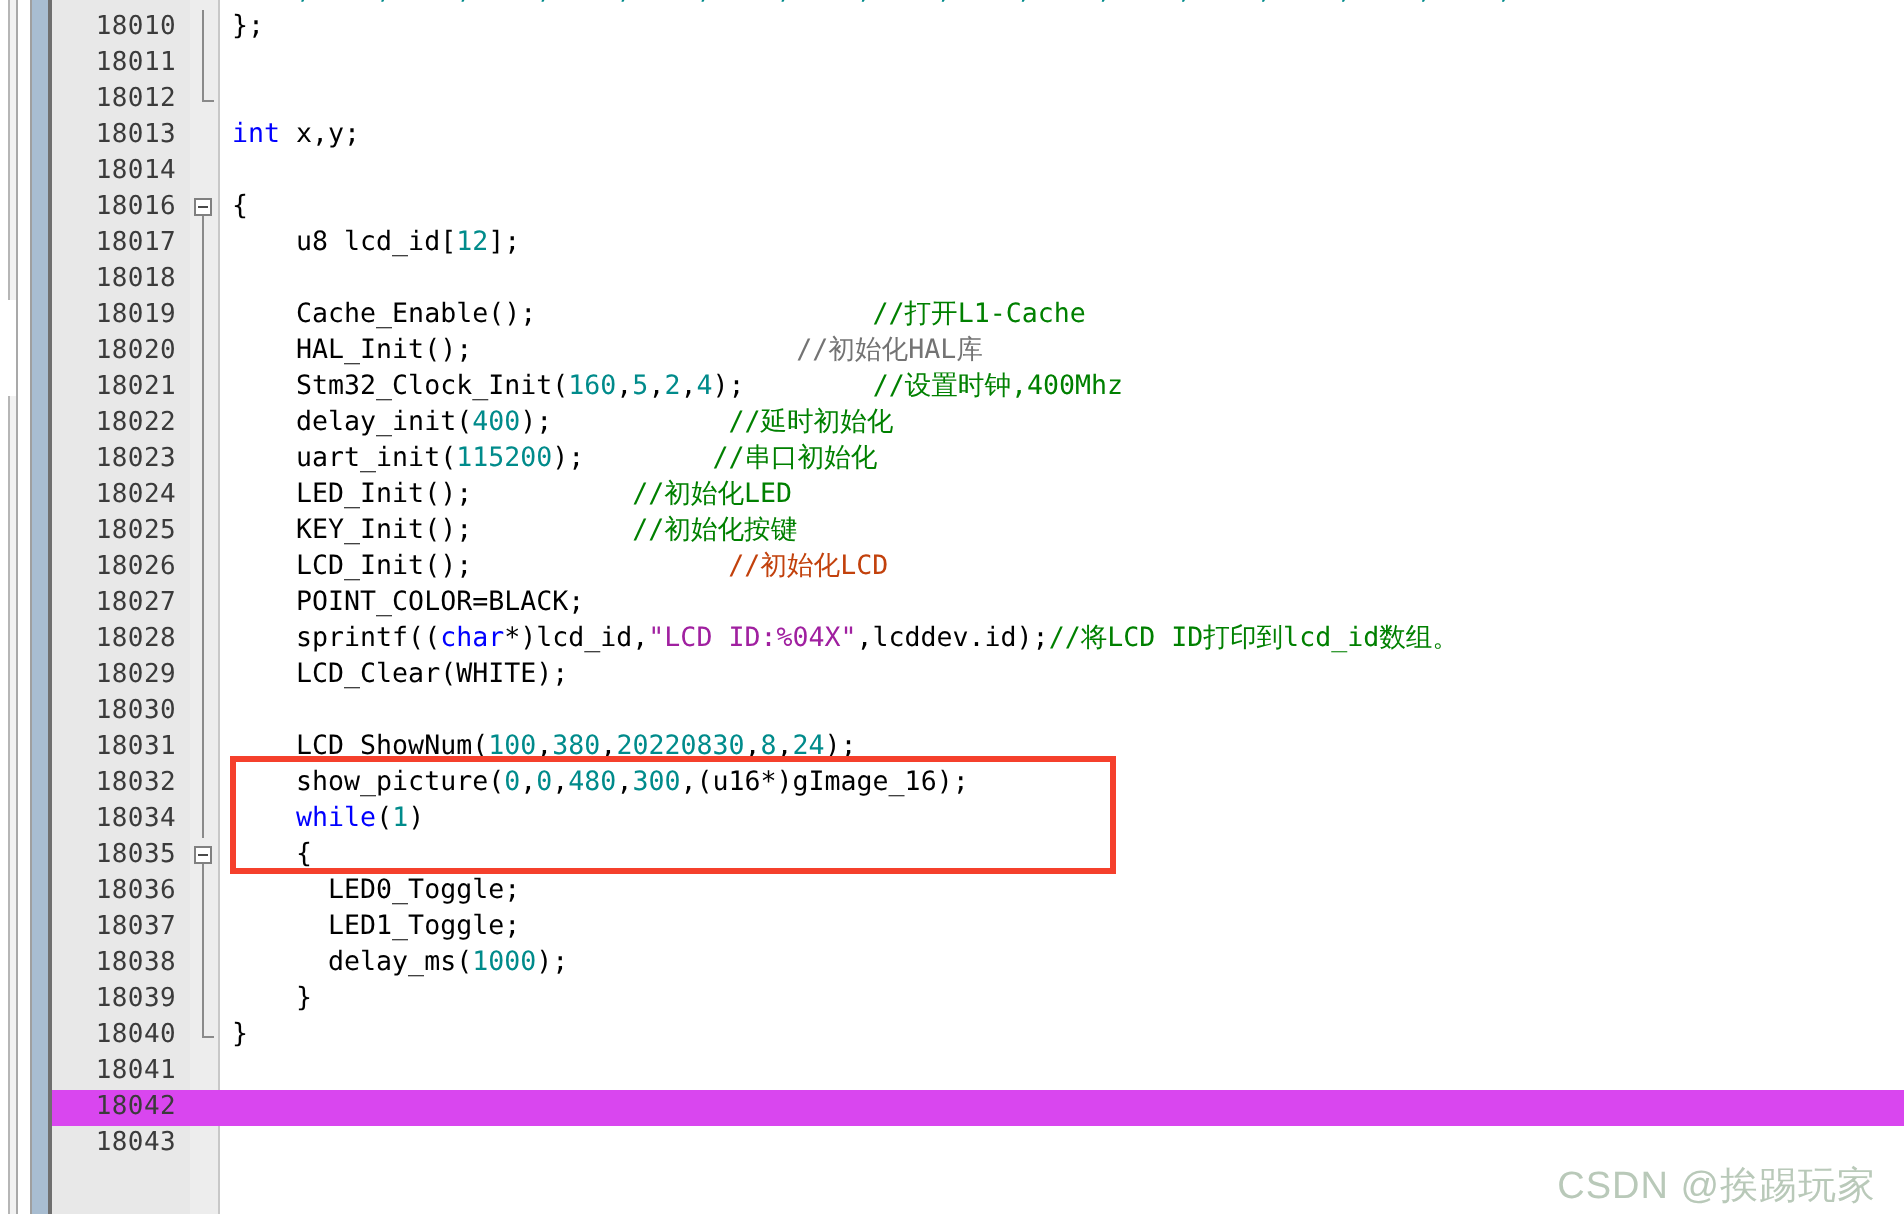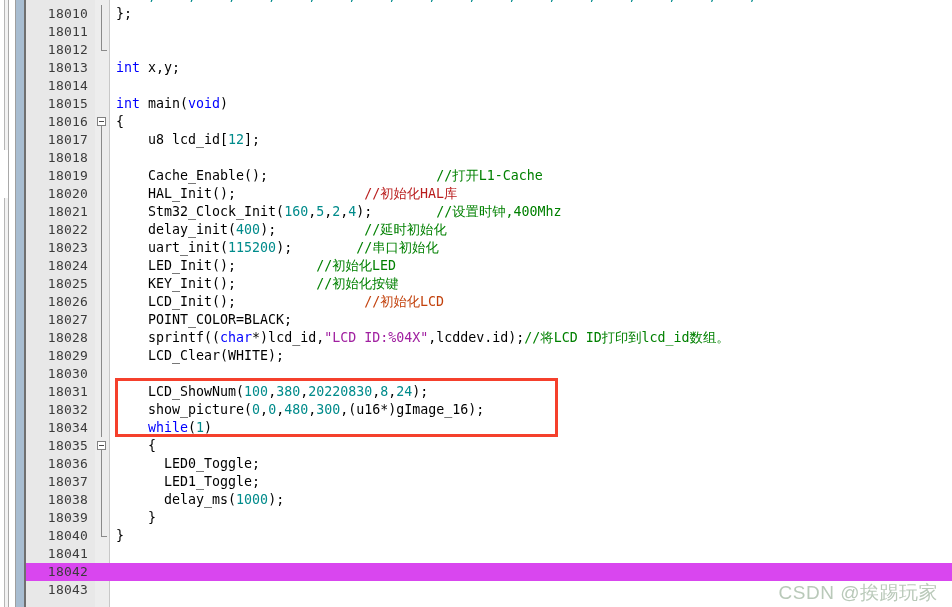--- a/index.html
+++ b/index.html
@@ -187,26 +187,25 @@
     <div class="gutter-bg" style="background: rgb(232, 232, 232);"></div>
     <div class="fold-bg"></div>
     <div class="fold-sep"></div>
     <div id="rows" style="margin-top: -13px;">
         <div class="row"><span class="ln">18009</span><span class="fold"></span><span class="code"><span class="num" style="color: rgb(0, 139, 139);">0XFF,0XBB,0XFF,0XBB,0XFF,0XBB,0XFF,0XBB,0XFF,0XBB,0XFF,0XBB,0XFF,0XBB,0XFF,0XBB,</span></span></div>
         <div class="row"><span class="ln">18010</span><span class="fold"><span class="vline"></span></span><span class="code"><span class="pln">};</span></span></div>
         <div class="row"><span class="ln">18011</span><span class="fold"><span class="vline"></span></span><span class="code"></span></div>
         <div class="row"><span class="ln">18012</span><span class="fold"><span class="elbow"></span></span><span class="code"></span></div>
         <div class="row"><span class="ln">18013</span><span class="fold"></span><span class="code"><span class="kw" style="color: rgb(0, 0, 255);">int</span><span class="pln"> x,y;</span></span></div>
         <div class="row"><span class="ln">18014</span><span class="fold"></span><span class="code"></span></div>
-        <div class="row"><span class="ln">18015</span><span class="fold"></span><span class="code"><span class="kw" style="color: rgb(0, 0, 255);">int</span><span class="pln"> main(</span><span class="kw" style="color: rgb(0, 0, 255);">void</span><span class="pln">)</span></span></div>
         <div class="row"><span class="ln">18016</span><span class="fold"><span class="vline half-bottom"></span><span class="box"></span></span><span class="code"><span class="pln">{</span></span></div>
         <div class="row"><span class="ln">18017</span><span class="fold"><span class="vline"></span></span><span class="code"><span class="pln">    u8 lcd_id[</span><span class="num" style="color: rgb(0, 139, 139);">12</span><span class="pln">];</span></span></div>
         <div class="row"><span class="ln">18018</span><span class="fold"><span class="vline"></span></span><span class="code"></span></div>
         <div class="row"><span class="ln">18019</span><span class="fold"><span class="vline"></span></span><span class="code"><span class="pln">    Cache_Enable();                     </span><span class="cmt" style="color: rgb(0, 128, 0);">//打开L1-Cache</span></span></div>
-        <div class="row"><span class="ln">18020</span><span class="fold"><span class="vline"></span></span><span class="code"><span class="pln">    HAL_Init();                </span><span class="cmt" style="color: #b91c1c;">//初始化HAL库</span></span></div>
+        <div class="row"><span class="ln">18020</span><span class="fold"><span class="vline"></span></span><span class="code"><span class="pln">    HAL_Init();                </span><span class="cmt" style="color: #737373; margin-left: 34px;">//初始化HAL库</span></span></div>
         <div class="row"><span class="ln">18021</span><span class="fold"><span class="vline"></span></span><span class="code"><span class="pln">    Stm32_Clock_Init(</span><span class="num" style="color: rgb(0, 139, 139);">160</span><span class="pln">,</span><span class="num" style="color: rgb(0, 139, 139);">5</span><span class="pln">,</span><span class="num" style="color: rgb(0, 139, 139);">2</span><span class="pln">,</span><span class="num" style="color: rgb(0, 139, 139);">4</span><span class="pln">);        </span><span class="cmt" style="color: rgb(0, 128, 0);">//设置时钟,400Mhz</span></span></div>
         <div class="row"><span class="ln">18022</span><span class="fold"><span class="vline"></span></span><span class="code"><span class="pln">    delay_init(</span><span class="num" style="color: rgb(0, 139, 139);">400</span><span class="pln">);           </span><span class="cmt" style="color: rgb(0, 128, 0);">//延时初始化</span></span></div>
         <div class="row"><span class="ln">18023</span><span class="fold"><span class="vline"></span></span><span class="code"><span class="pln">    uart_init(</span><span class="num" style="color: rgb(0, 139, 139);">115200</span><span class="pln">);        </span><span class="cmt" style="color: rgb(0, 128, 0); text-align: right;">//串口初始化</span></span></div>
         <div class="row"><span class="ln">18024</span><span class="fold"><span class="vline"></span></span><span class="code"><span class="pln">    LED_Init();          </span><span class="cmt" style="color: rgb(0, 128, 0);">//初始化LED</span></span></div>
         <div class="row"><span class="ln">18025</span><span class="fold"><span class="vline"></span></span><span class="code"><span class="pln">    KEY_Init();          </span><span class="cmt" style="color: rgb(0, 128, 0);">//初始化按键</span></span></div>
         <div class="row"><span class="ln">18026</span><span class="fold"><span class="vline"></span></span><span class="code"><span class="pln">    LCD_Init();                </span><span class="cmt" style="color: #c2410c;">//初始化LCD</span></span></div>
         <div class="row"><span class="ln">18027</span><span class="fold"><span class="vline"></span></span><span class="code"><span class="pln">    POINT_COLOR=BLACK;</span></span></div>
         <div class="row"><span class="ln">18028</span><span class="fold"><span class="vline"></span></span><span class="code"><span class="pln">    sprintf((</span><span class="kw" style="color: rgb(0, 0, 255);">char</span><span class="pln">*)lcd_id,</span><span class="str" style="color: rgb(160, 32, 160);">"LCD ID:%04X"</span><span class="pln">,lcddev.id);</span><span class="cmt" style="color: rgb(0, 128, 0);">//将LCD ID打印到lcd_id数组。</span></span></div>
         <div class="row"><span class="ln">18029</span><span class="fold"><span class="vline"></span></span><span class="code"><span class="pln">    LCD_Clear(WHITE);</span></span></div>
         <div class="row"><span class="ln">18030</span><span class="fold"><span class="vline"></span></span><span class="code"></span></div>

